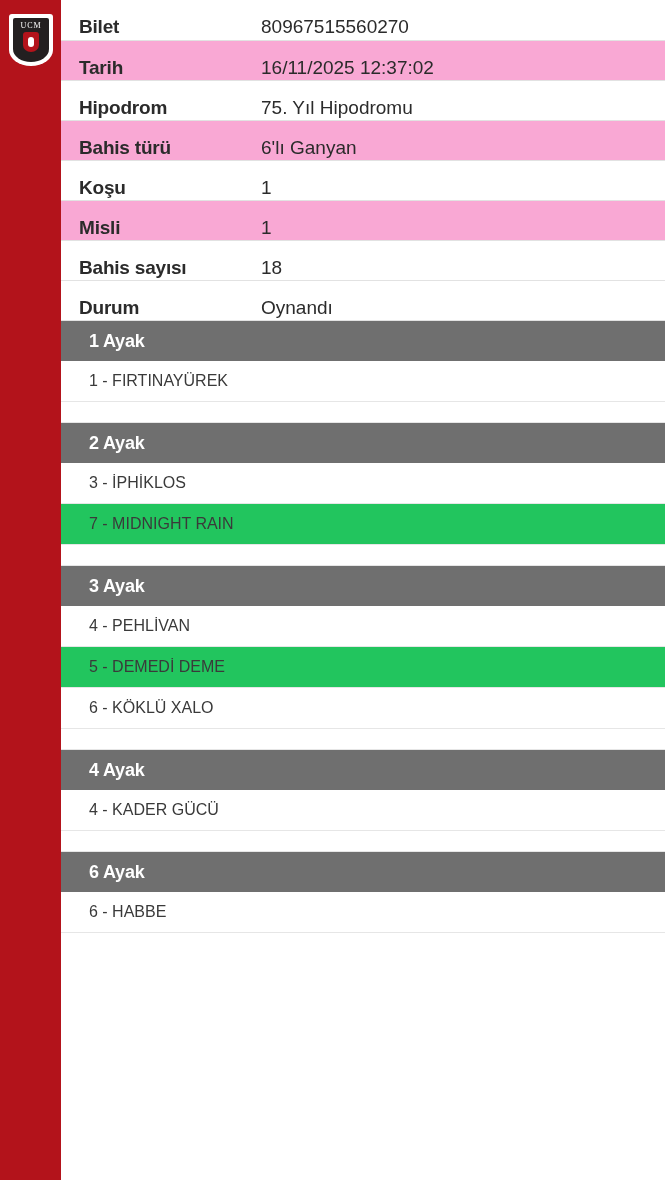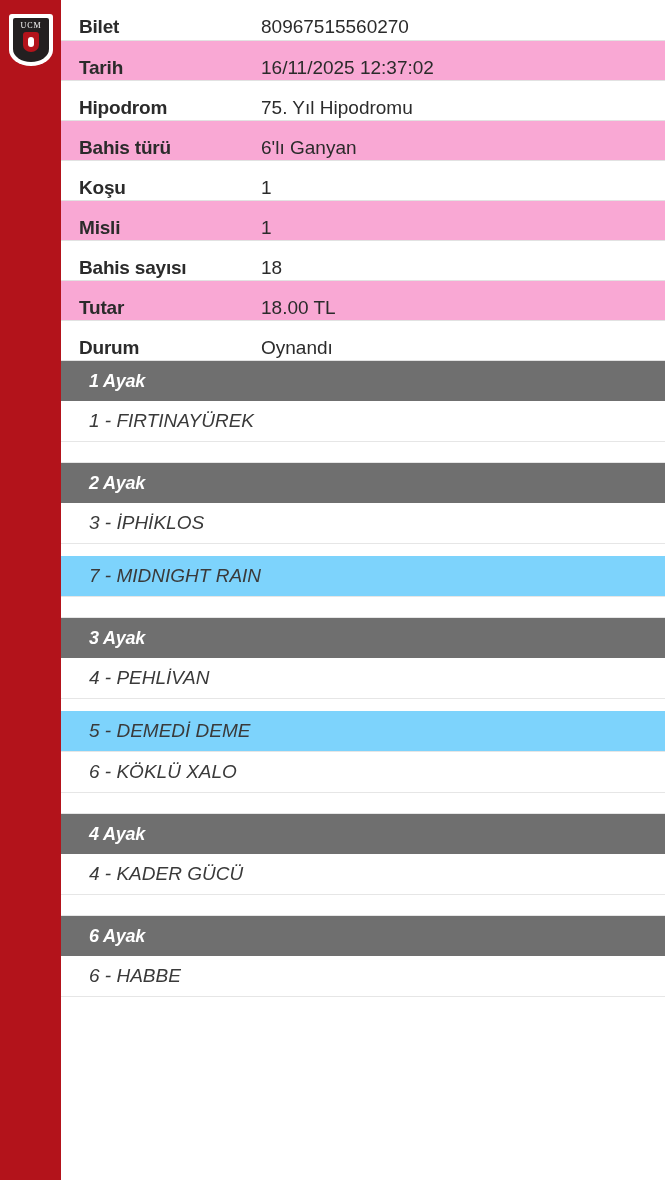--- a/index.html
+++ b/index.html
@@ -123,43 +123,40 @@
   
   .leg-header {
     background: #6f6f6f;
     color: #ffffff;
     font-size: 18px;
     font-weight: bold;
     height: 40px;
     line-height: 40px;
     padding-left: 28px;
     letter-spacing: -0.2px;
-    font-style: italic;
   }
   .leg-list {
     list-style: none;
     margin: 0;
     padding: 0;
   }
   .leg-item {
     height: 40px;
     line-height: 40px;
     padding-left: 28px;
-    font-size: 19px;
+    font-size: 16px;
     color: #3a3a3a;
     border-bottom: 1px solid #e6e6e6;
     background: #ffffff;
     white-space: nowrap;
     overflow: hidden;
     text-overflow: ellipsis;
-    font-style: italic;
   }
   .leg-item.alt {
-    background: #7dd3fc;
-    margin-top: 12px;
+    background: #22c55e;
   }
   .leg-spacer {
     height: 20px;
     background: #ffffff;
     border-bottom: 1px solid #e6e6e6;
   }
 </style>
 </head>
 <body>
 
@@ -201,24 +198,20 @@
           <td class="info-value">1</td>
         </tr>
         <tr class="info-row alt">
           <td class="info-label">Misli</td>
           <td class="info-value">1</td>
         </tr>
         <tr class="info-row">
           <td class="info-label">Bahis sayısı</td>
           <td class="info-value">18</td>
         </tr>
-        <tr class="info-row alt">
-          <td class="info-label">Tutar</td>
-          <td class="info-value">18.00 TL</td>
-        </tr>
         <tr class="info-row">
           <td class="info-label">Durum</td>
           <td class="info-value">Oynandı</td>
         </tr>
       </tbody>
     </table>
 
     <div>
       <div class="leg-header">1 Ayak</div>
       <ul class="leg-list">

